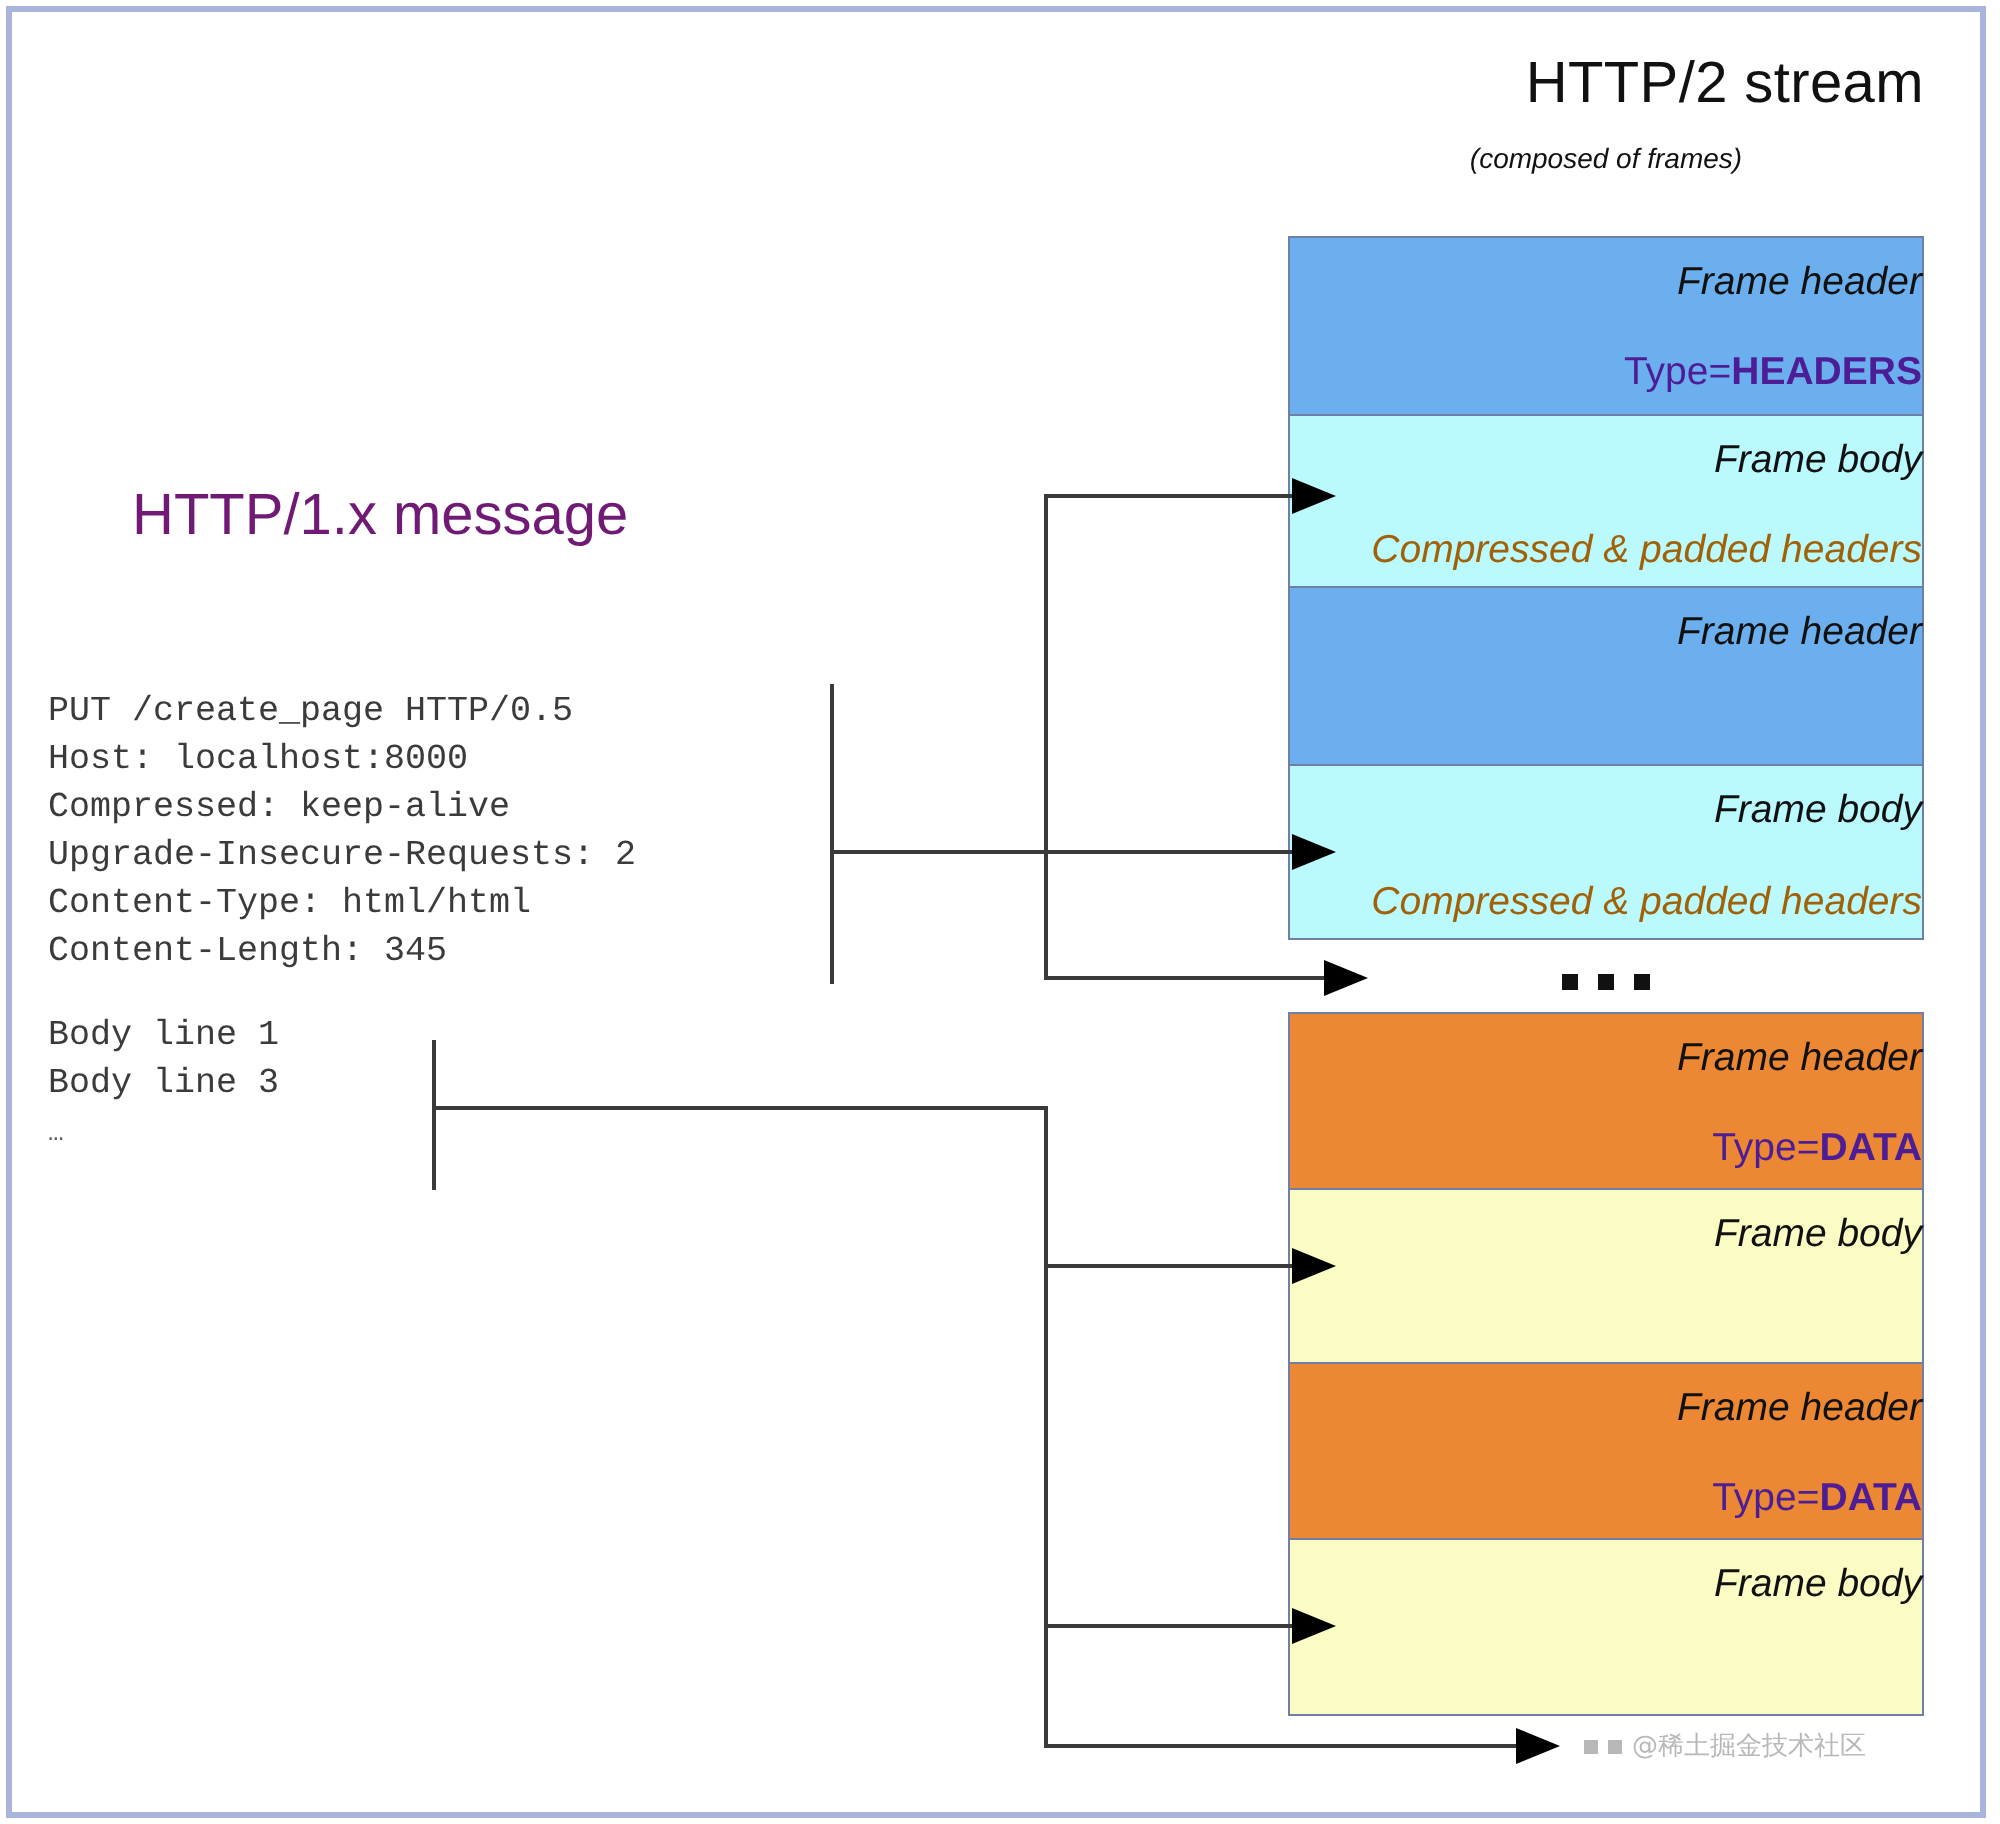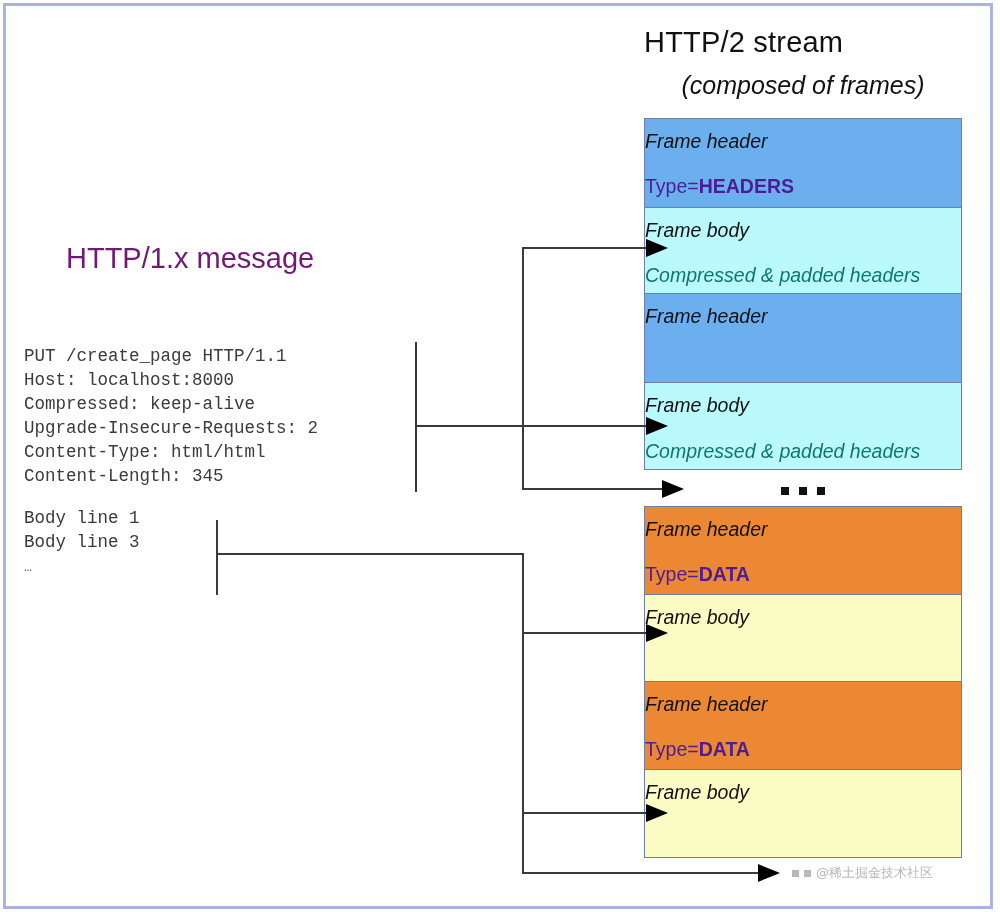--- a/index.html
+++ b/index.html
@@ -27,32 +27,32 @@
     box-sizing: border-box;
     pointer-events: none;
   }
 
   
   .stream-title {
     position: absolute;
     left: 644px;
     top: 26px;
     width: 318px;
-    text-align: left;
+    text-align: right;
     font-size: 29px;
     color: #111111;
     letter-spacing: .2px;
   }
   .stream-subtitle {
     position: absolute;
     left: 644px;
     top: 71px;
     width: 318px;
     text-align: center;
-    font-size: 25px;
+    font-size: 14px;
     font-style: italic;
     color: #111111;
   }
 
   
   .msg-title {
     position: absolute;
     left: 66px;
     top: 218px;
     font-size: 29px;
@@ -82,21 +82,21 @@
     box-sizing: border-box;
     border: 1px solid #6f7fa8;
   }
   #stack-headers { top: 118px; }
   #stack-data   { top: 506px; }
 
   .frame {
     position: relative;
     box-sizing: border-box;
     border-bottom: 1px solid #6f7fa8;
-    text-align: left;
+    text-align: right;
   }
   .frame:last-child { border-bottom: none; }
 
   .frame-head-blue {
     height: 89px;
     background: #6cafef;
   }
   .frame-body-cyan {
     height: 86px;
     background: #baf9fd;
@@ -124,21 +124,21 @@
     padding-top: 22px;
   }
   .f-type b { font-weight: bold; }
   .f-sub {
     position: absolute;
     left: 0;
     right: 0;
     bottom: 6px;
     font-style: italic;
     font-size: 19.5px;
-    color: #0f766e;
+    color: #a16207;
   }
 
   
   .dots-row {
     position: absolute;
     left: 644px;
     width: 318px;
     text-align: center;
     color: #111111;
     font-size: 26px;
@@ -194,21 +194,21 @@
 </style>
 </head>
 <body>
 
 <div id="page">
 
   <div class="page-border"></div>
 
   <div class="msg-title">HTTP/1.x message</div>
 
-  <div class="msg-block"><span>PUT /create_page HTTP/1.1</span>
+  <div class="msg-block"><span>PUT /create_page HTTP/0.5</span>
 <span>Host: localhost:8000</span>
 <span>Compressed: keep-alive</span>
 <span>Upgrade-Insecure-Requests: 2</span>
 <span>Content-Type: html/html</span>
 <span>Content-Length: 345</span><span class="blank"></span><span>Body line 1</span>
 <span>Body line 3</span>
 <span class="ellipsis">…</span></div>
 
   <div class="stream-title">HTTP/2 stream</div>
   <div class="stream-subtitle">(composed of frames)</div>

